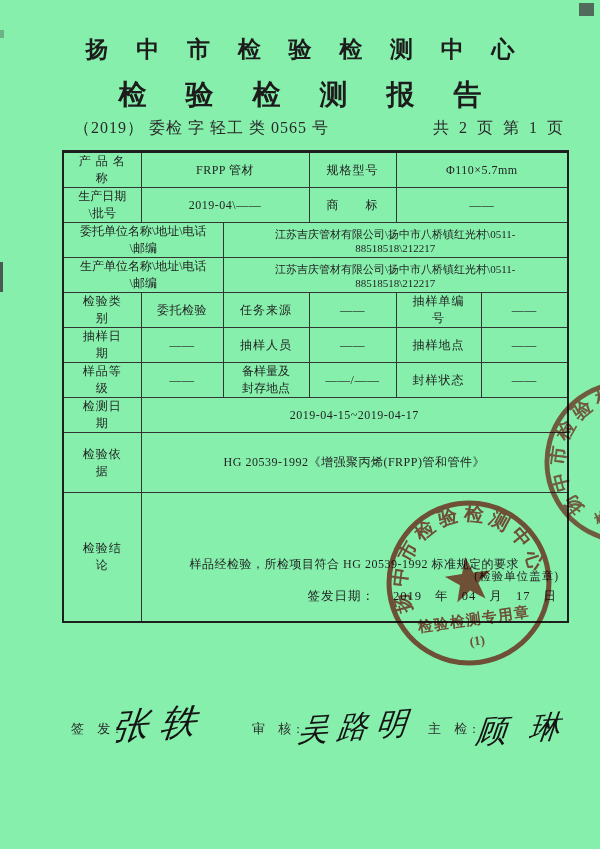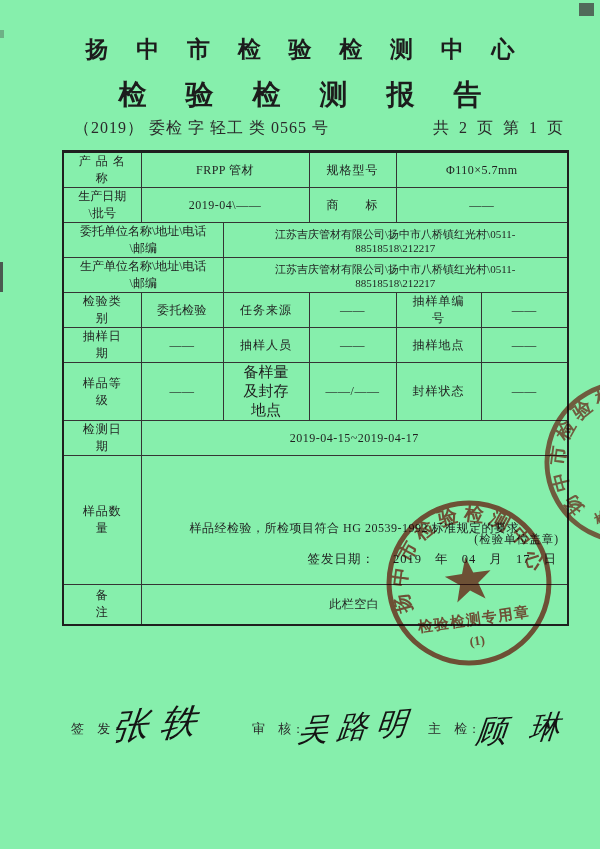--- a/index.html
+++ b/index.html
@@ -16,21 +16,21 @@
   .doc-line{position:absolute;top:118px;left:74px;font-size:16px;letter-spacing:1px;color:#2a2a2a;}
   .page-info{position:absolute;top:118px;right:34px;font-size:16px;letter-spacing:3px;color:#2a2a2a;}
   
   .report-table{position:absolute;left:62px;top:150px;width:505px;
     border-collapse:collapse;table-layout:fixed;font-size:12px;color:#1f1f1f;
     border:2px solid #1f1f1f;border-top-width:3px;}
   .report-table td{border:1px solid #343434;text-align:center;vertical-align:middle;
     padding:0 14px;overflow:hidden;}
   .lbl{letter-spacing:1px;}
   .lbl-sm{font-size:12px;letter-spacing:0;}
-  .lbl-xs{font-size:15px;letter-spacing:0;padding:0 1px;}
+  .lbl-xs{font-size:12px;letter-spacing:0;padding:0 1px;}
   .val{letter-spacing:0.5px;}
   .val-sm{font-size:11px;letter-spacing:0;}
   .val-left{text-align:left;padding-left:12px;letter-spacing:0.5px;}
   .cell-rel{position:relative;vertical-align:top;text-align:left;}
   .concl-text{padding:16px 14px 0 14px;letter-spacing:0.5px;}
   .seal-note{position:absolute;right:8px;top:76px;font-size:11.5px;letter-spacing:1px;}
   .issue-line{position:absolute;right:10px;bottom:16px;font-size:12.5px;letter-spacing:1px;}
   .issue-line .date{word-spacing:9px;margin-left:18px;}
   
   .sig-row{position:absolute;left:62px;top:698px;width:538px;height:70px;}
@@ -117,33 +117,33 @@
       <td class="val">——</td>
       <td class="lbl-xs">备样量及封存地点</td>
       <td class="val">——/——</td>
       <td class="lbl">封样状态</td>
       <td class="val">——</td>
     </tr>
     <tr style="height:28px">
       <td class="lbl">检测日期</td>
       <td colspan="5" class="val">2019-04-15~2019-04-17</td>
     </tr>
+    <tr style="height:60px">
+      <td class="lbl">检验依据</td>
+      <td colspan="5" class="val-left">HG 20539-1992《增强聚丙烯(FRPP)管和管件》</td>
+    </tr>
     <tr style="height:129px">
-      <td class="lbl">样品数量</td>
+      <td class="lbl">检验结论</td>
       <td colspan="5" class="cell-rel">
         <div class="concl-text">样品经检验，所检项目符合 HG 20539-1992 标准规定的要求</div>
         <div class="seal-note">(检验单位盖章)</div>
         <div class="issue-line">
           <span>签发日期：</span><span class="date">2019 年 04 月 17 日</span>
         </div>
       </td>
-    </tr>
-    <tr style="height:40px">
-      <td class="lbl">备　　注</td>
-      <td colspan="5" class="val-left">此栏空白</td>
     </tr>
   </tbody>
     </table>
 
   <div class="sig-row">
     <span class="sig-label sig-l1">签 发:</span>
     <span class="sig-name n1">张轶</span>
     <span class="sig-label sig-l2">审 核:</span>
     <span class="sig-name n2">吴路明</span>
     <span class="sig-label sig-l3">主 检:</span>

